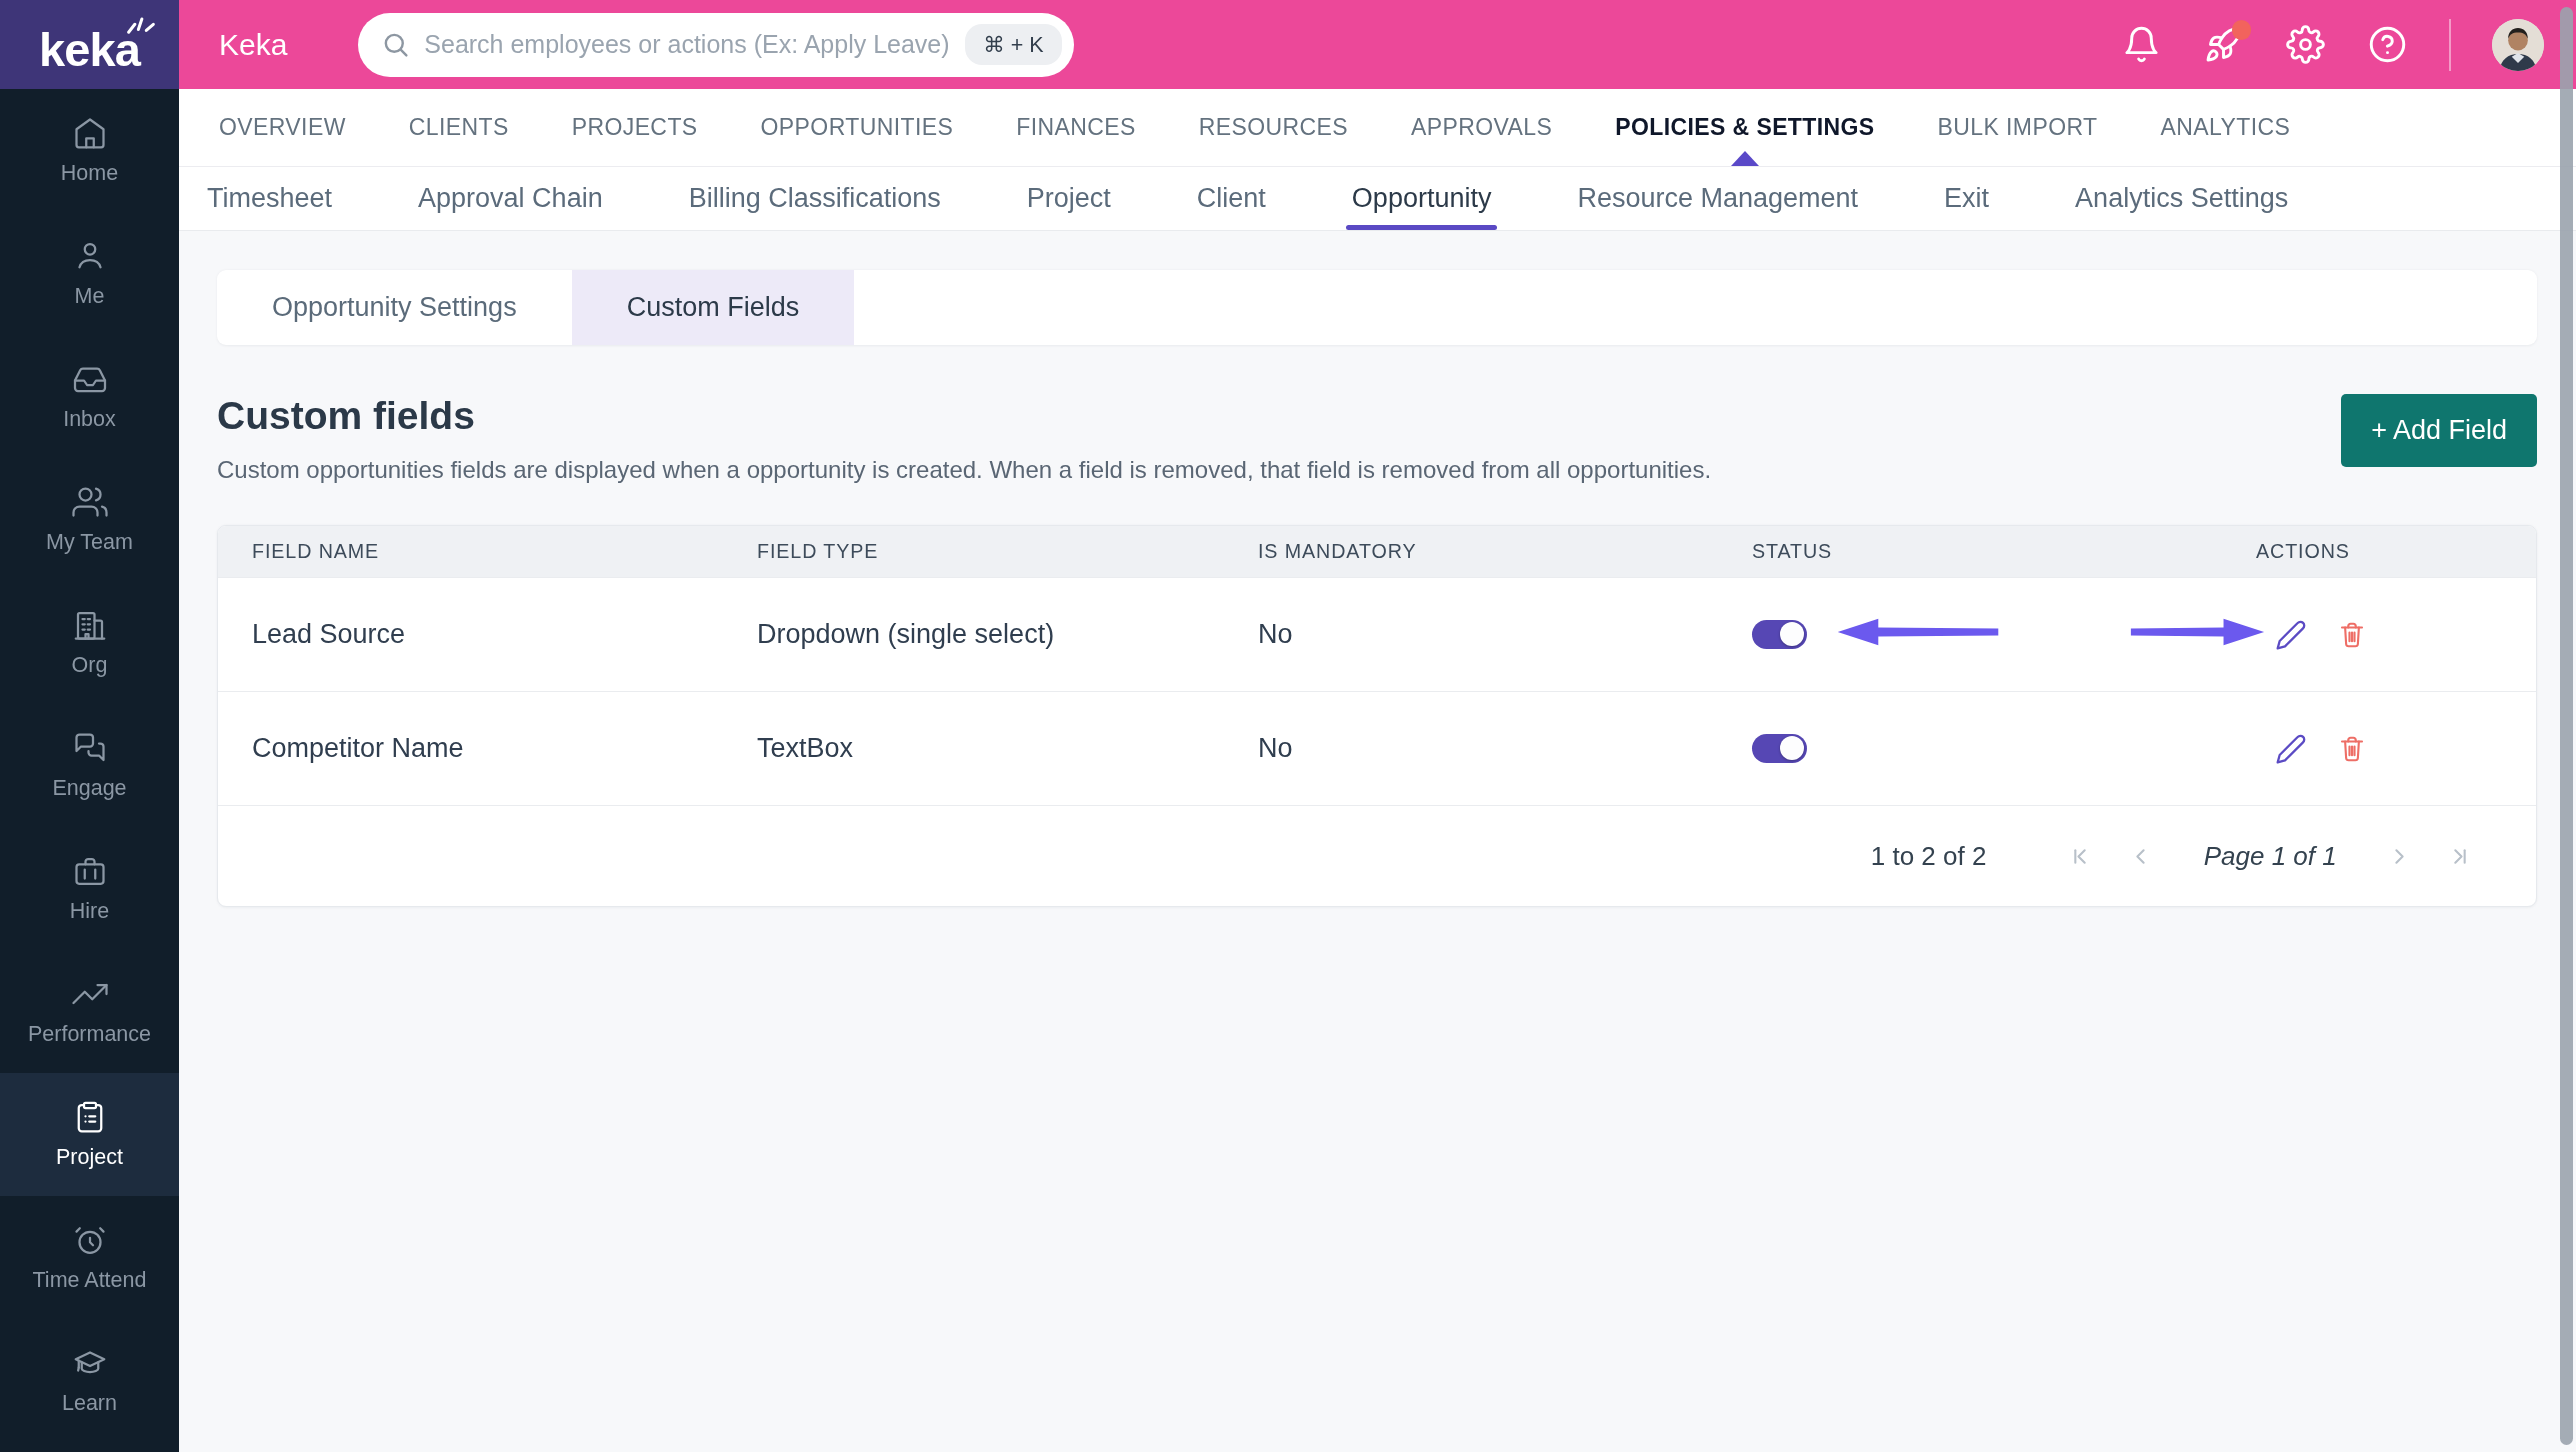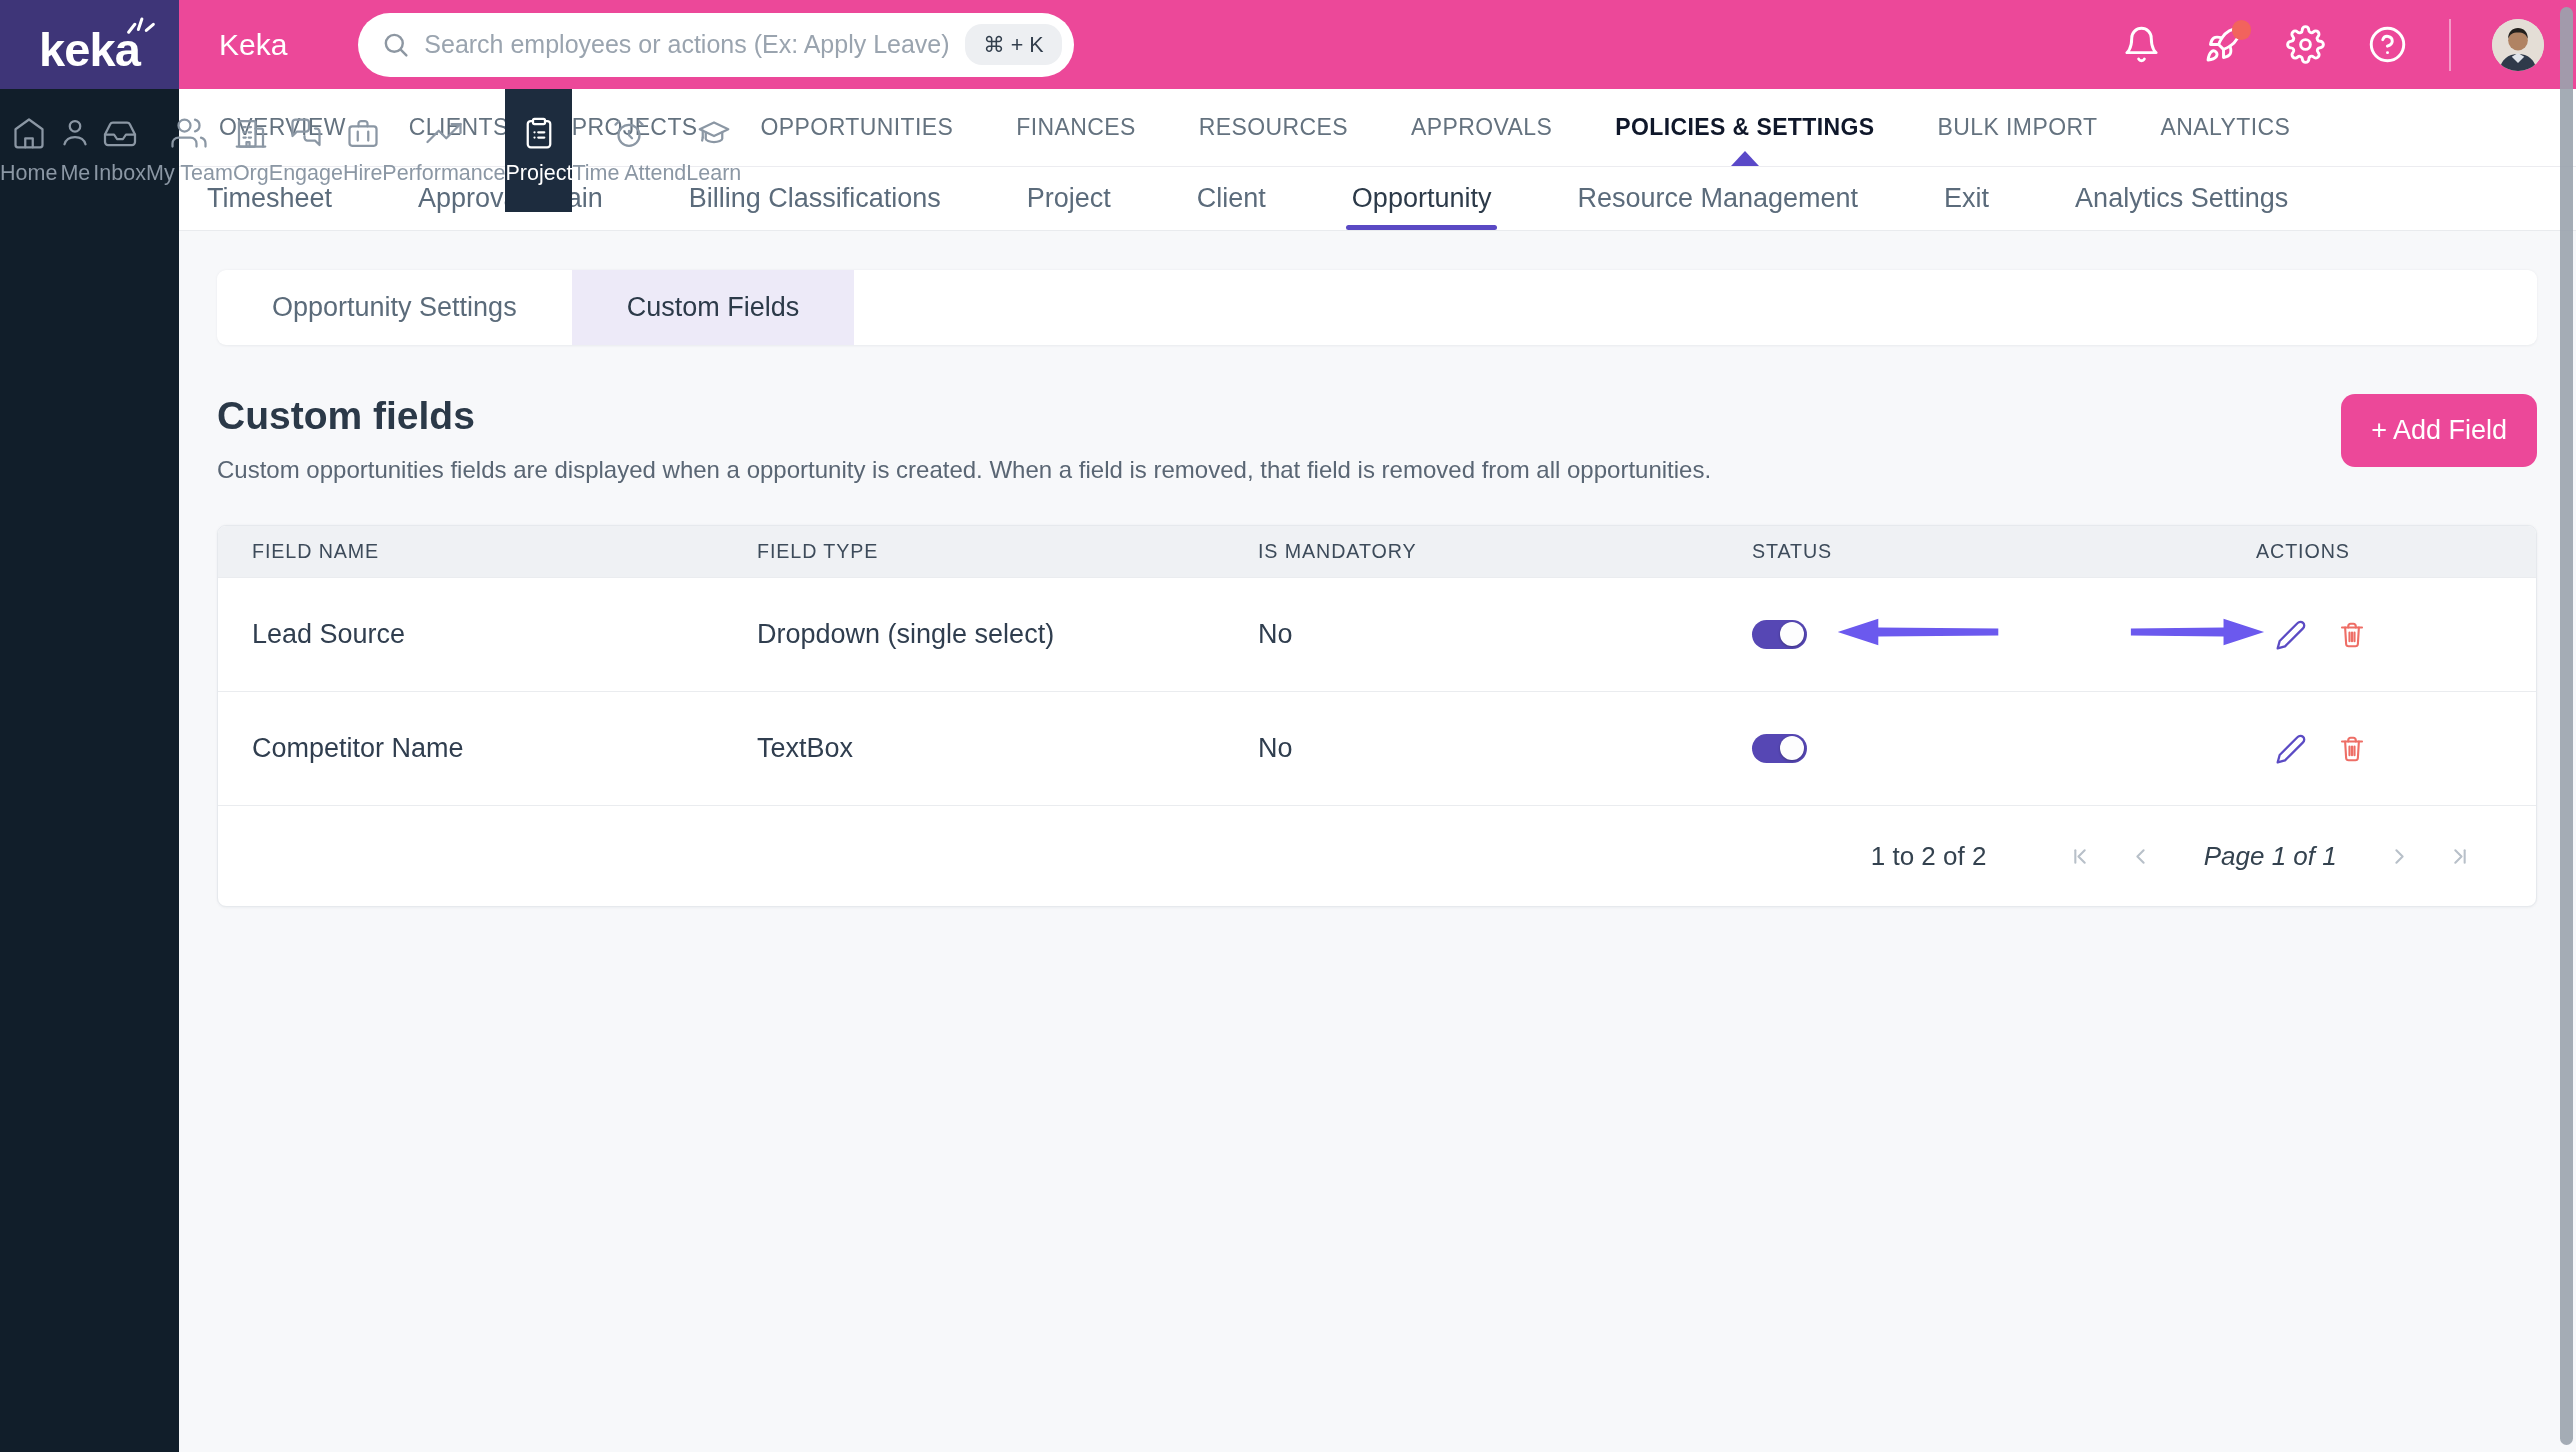--- a/index.html
+++ b/index.html
@@ -29,21 +29,21 @@
                align-items:center; gap:41px; }
   .top-icon { position:relative; width:41px; height:41px; display:flex;
               align-items:center; justify-content:center; color:#fff; cursor:pointer; }
   .badge-dot { position:absolute; top:-3.6px; right:-7.2px; width:19.7px; height:19.7px;
                border-radius:50%; background:#f2635d; }
   .top-divider { width:1.8px; height:52px; background:rgba(255,255,255,0.45); }
   .avatar { width:52px; height:52px; border-radius:50%; overflow:hidden; background:#e8e2da; }
 
   
   .sidebar { position:absolute; left:0; top:89px; width:179px; height:1363px;
-             background:#111e2a; display:flex; flex-direction:row; z-index:4; }
+             background:#111e2a; display:flex; flex-direction:column; z-index:4; }
   .side-item { height:123px; display:flex; flex-direction:column; align-items:center;
                justify-content:center; gap:10.7px; color:#8b97a4; cursor:pointer; }
   .side-item .lbl { font-size:21.5px; white-space:nowrap; }
   .side-item.active { background:#1d2c3e; color:#ffffff; }
 
   
   .main-area { position:absolute; left:179px; top:89px; width:2397px; height:1363px; }
   .module-nav { height:78px; background:#fff; display:flex; align-items:center;
                 gap:63px; padding-left:40px; border-bottom:0.9px solid #ececf0; }
   .module-item { position:relative; height:100%; display:flex; align-items:center;
@@ -67,21 +67,21 @@
                box-shadow:0 0.9px 2.7px rgba(20,30,50,0.06); display:flex; overflow:hidden;
                margin-bottom:49px; }
   .tab { height:100%; display:flex; align-items:center; padding:0 55px; font-size:27px;
          color:#5b6b7a; cursor:pointer; white-space:nowrap; }
   .tab.active { background:#edeaf8; color:#2c3a49; }
 
   .page-head { width:2320px; display:flex; justify-content:space-between;
                align-items:flex-start; margin-bottom:41px; }
   .page-title { font-size:39px; font-weight:600; color:#2b3948; }
   .page-desc { font-size:24px; color:#5a6674; margin-top:18px; }
-  .add-btn { background:#ec4899; color:#fff; border:none; border-radius:14px;
+  .add-btn { background:#0f766e; color:#fff; border:none; border-radius:5px;
              font-size:27px; padding:0 30px; height:73px; cursor:pointer;
              font-family:"Liberation Sans", sans-serif; }
 
   .table-card { width:2320px; background:#fff; border:0.9px solid #e6e9ed; border-radius:9px;
                 box-shadow:0 0.9px 2.7px rgba(20,30,50,0.05); overflow:hidden; }
   .t-header { display:grid; grid-template-columns:505px 501px 494px 504px 1fr;
               align-items:center; padding-left:34px; height:51px; background:#eff1f4;
               font-size:19.7px; letter-spacing:0.9px; color:#3d4b5a; font-weight:500; }
   .t-row { display:grid; grid-template-columns:505px 501px 494px 504px 1fr;
            align-items:center; padding-left:34px; height:114px; position:relative;

